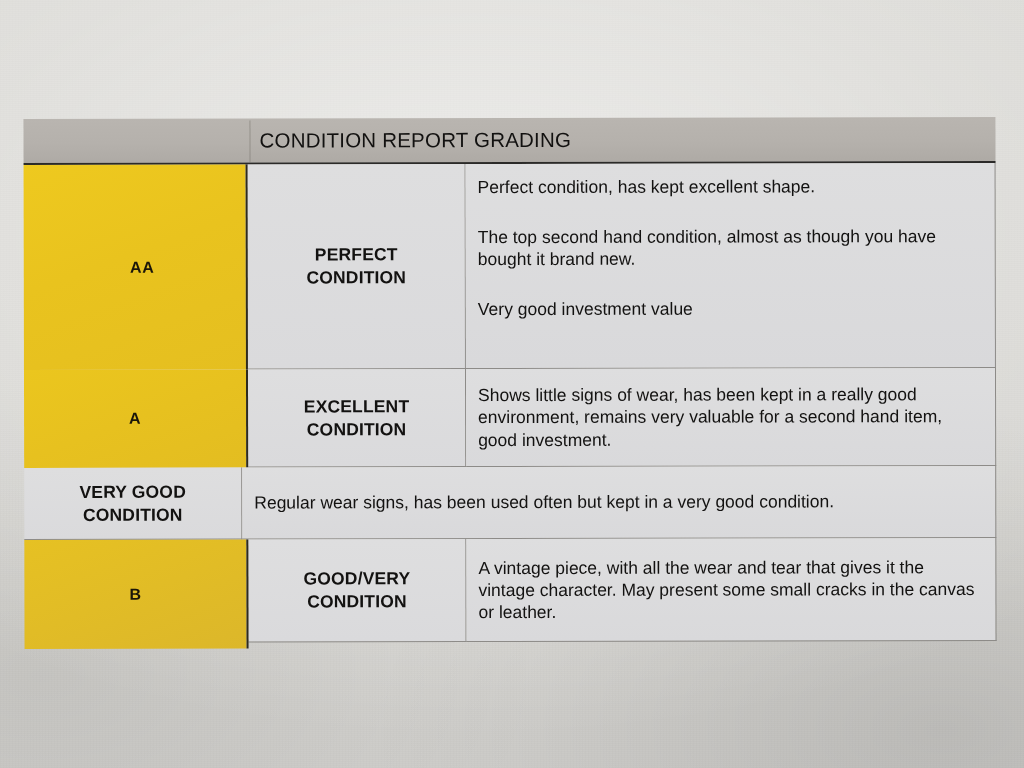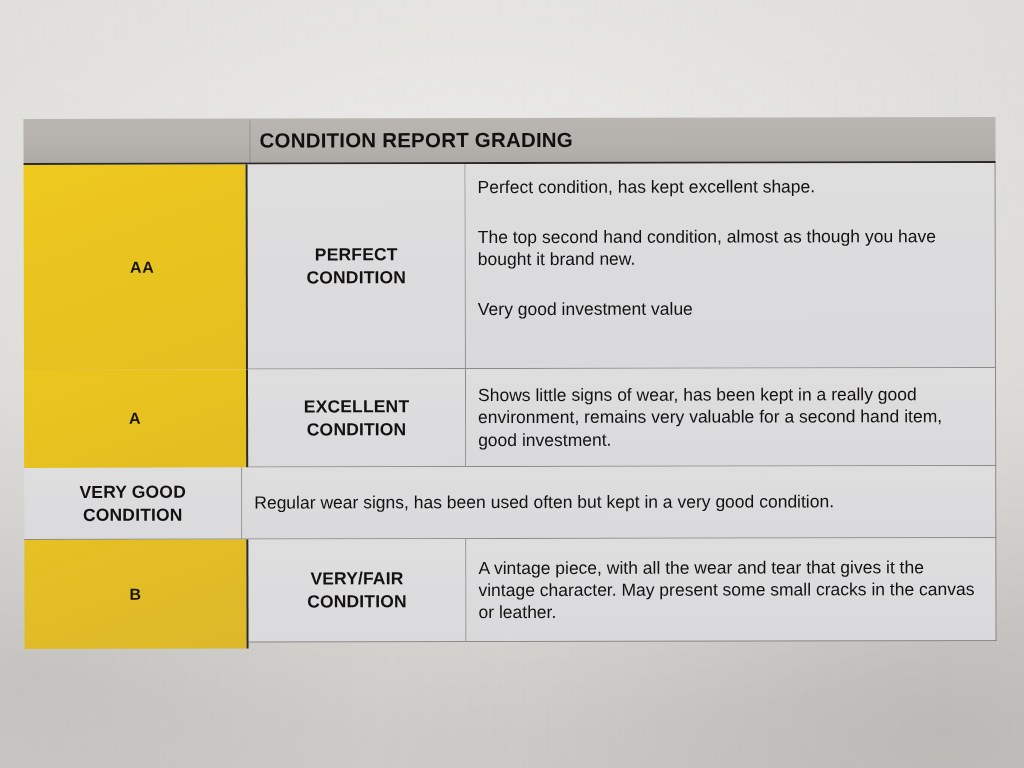--- a/index.html
+++ b/index.html
@@ -58,21 +58,21 @@
     position: absolute;
     left: 226px; top: 2px;
     width: 1px; height: 42px;
     background: rgba(120,116,112,0.55);
   }
   .hdr-title {
     position: absolute;
     left: 236px;
     top: 10px;
     font-size: 20.5px;
-    font-weight: bold;
+    font-weight: normal;
     letter-spacing: 0.2px;
     color: #121110;
     white-space: nowrap;
   }
 
   .body {
     position: absolute;
     left: 0; top: 46px;
     width: 972px;
     height: 478px;
@@ -211,21 +211,21 @@
       <div class="cell-desc">
         <p class="desc-p">Regular wear signs, has been used often but kept in a very good condition.</p>
       </div>
     </div>
 
     <div class="row" data-r="3">
       <div class="cell-grade">
         <span>B</span>
       </div>
       <div class="cell-cond">
-        <span>VERY/FAIR</span>
+        <span>GOOD/VERY</span>
         <span>CONDITION</span>
       </div>
       <div class="cell-desc">
         <p class="desc-p">A vintage piece, with all the wear and tear that gives it the vintage character. May present some small cracks in the canvas or leather.</p>
       </div>
     </div>
 
   </div>
 </div>
 

